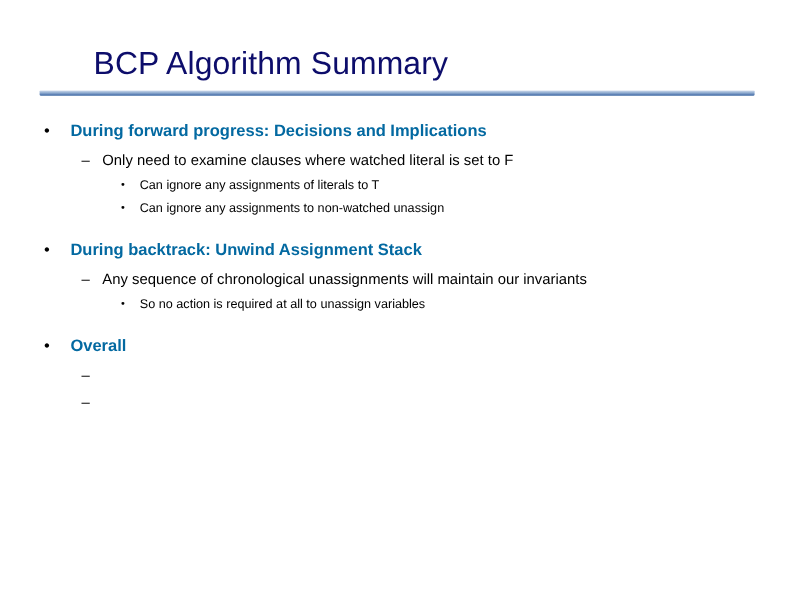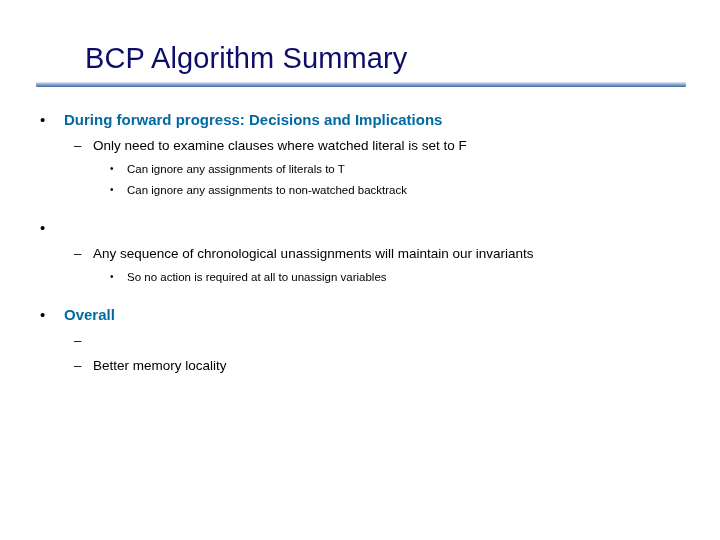--- a/index.html
+++ b/index.html
@@ -151,27 +151,28 @@
       <span class="text">Only need to examine clauses where watched literal is set to F</span>
     </div>
 
     <div class="row lvl3">
       <span class="marker">•</span>
       <span class="text">Can ignore any assignments of literals to T</span>
     </div>
 
     <div class="row lvl3">
       <span class="marker">•</span>
-      <span class="text">Can ignore any assignments to non-watched backtrack</span>
+      <span class="text">Can ignore any assignments to non-watched unassign</span>
     </div>
 
     <div class="group-gap"></div>
 
     <div class="row lvl1">
       <span class="marker">•</span>
+      <span class="text">During backtrack: Unwind Assignment Stack</span>
     </div>
 
     <div class="row lvl2">
       <span class="marker">–</span>
       <span class="text">Any sequence of chronological unassignments will maintain our invariants</span>
     </div>
 
     <div class="row lvl3">
       <span class="marker">•</span>
       <span class="text">So no action is required at all to unassign variables</span>
@@ -183,17 +184,16 @@
       <span class="marker">•</span>
       <span class="text">Overall</span>
     </div>
 
     <div class="row lvl2">
       <span class="marker">–</span>
     </div>
 
     <div class="row lvl2">
       <span class="marker">–</span>
-      <span class="text">Better memory locality</span>
     </div>
 
   </div>
 </div>
 
 </body></html>

